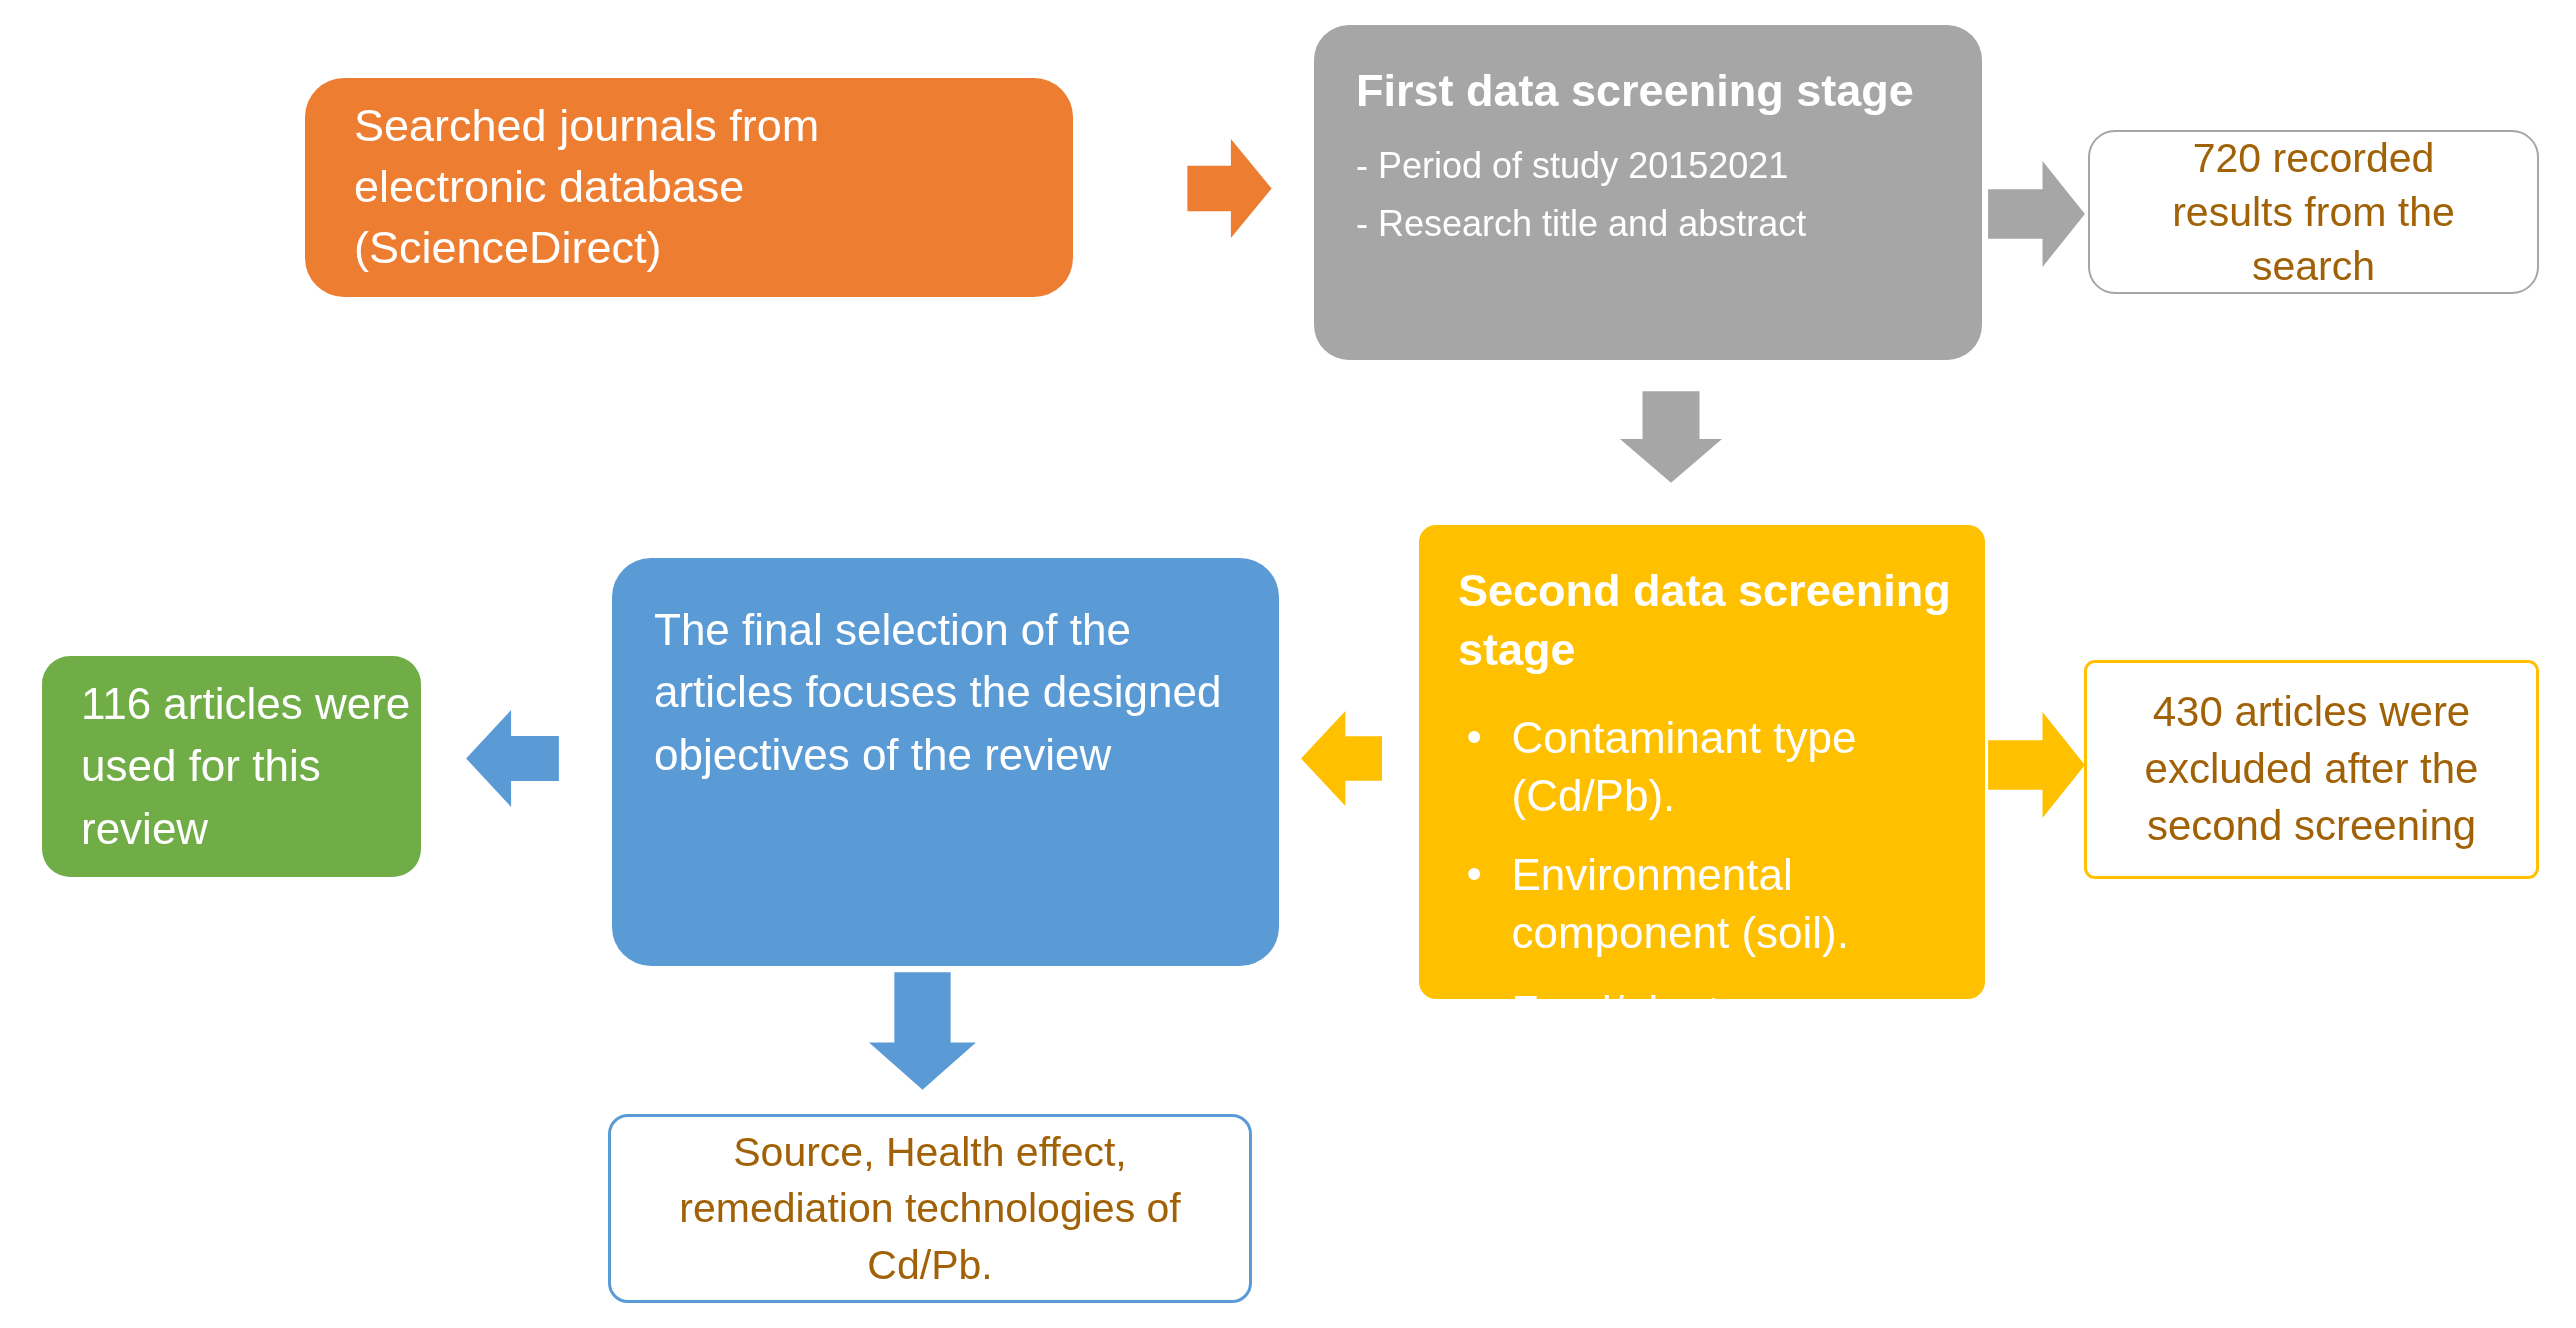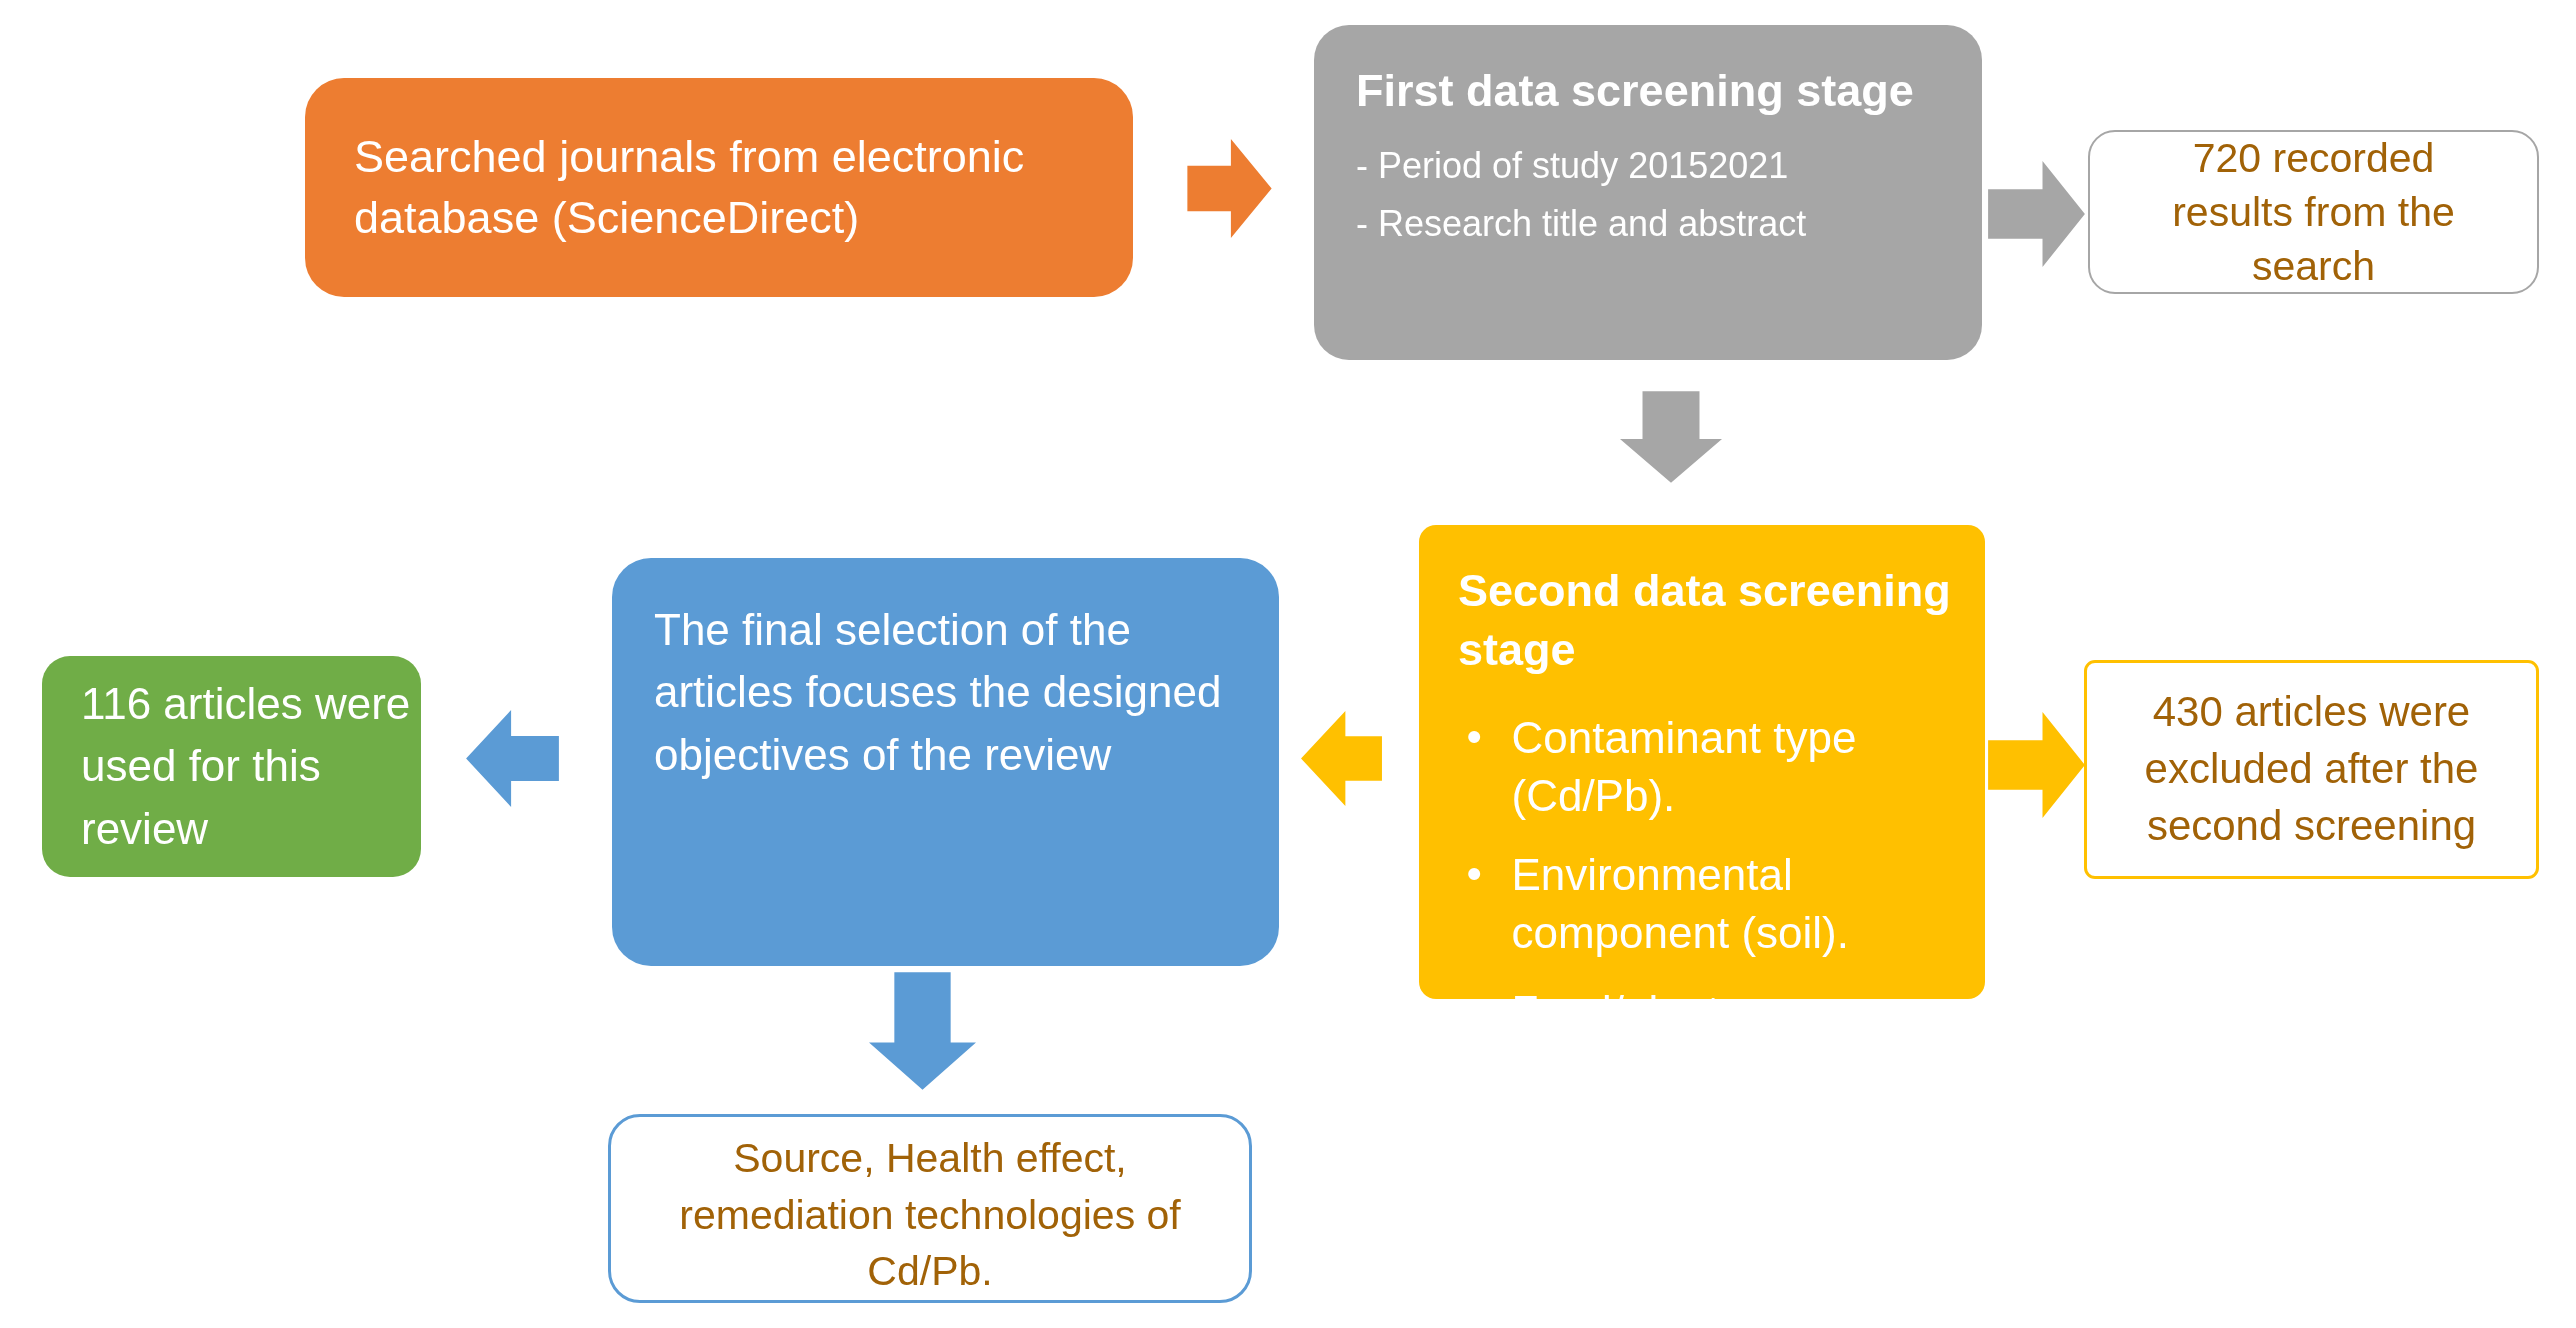--- a/index.html
+++ b/index.html
@@ -50,29 +50,29 @@
 
   .b430 { border-radius: 11px; text-align: center; }
   .b430 .box-text { font-size: 42px; line-height: 1.35; padding: 0 32px; }
 
   .blue-box { border-radius: 39px; padding: 41px 28px 0 42px; }
   .blue-box .box-text { font-size: 44px; line-height: 1.42; max-width: 600px; }
 
   .green-box { border-radius: 28px; }
   .green-box .box-text { font-size: 44px; line-height: 1.42; padding: 0 3px 0 39px; }
 
-  .outcome-box { border-radius: 32px; text-align: center; justify-content: flex-end; }
+  .outcome-box { border-radius: 20px; text-align: center; }
   .outcome-box .box-text { font-size: 41px; line-height: 1.38; padding: 0 39px; }
 </style>
 </head>
 <body>
 
 <div class="canvas">
 
-  <div class="box fill-orange source-box v-center" style="left:305px; top:78px; width:828px; height:219px;">
+  <div class="box fill-orange source-box v-center" style="left:305px; top:78px; width:768px; height:219px;">
     <div class="box-text txt-light">Searched journals from electronic database (ScienceDirect)</div>
   </div>
 
   <svg class="arrow" style="left:1187px; top:139px;" width="85" height="99" viewBox="0 0 120 141">
     <polygon class="arr-orange" points="0,38 62,38 62,0 120,70.5 62,141 62,103 0,103" fill="#ED7D31"></polygon>
   </svg>
 
   <div class="box fill-gray gray-box" style="left:1314px; top:25px; width:668px; height:335px;">
     <div class="box-title txt-light">First data screening stage</div>
     <div class="box-item txt-light">- Period of study 20152021</div>

